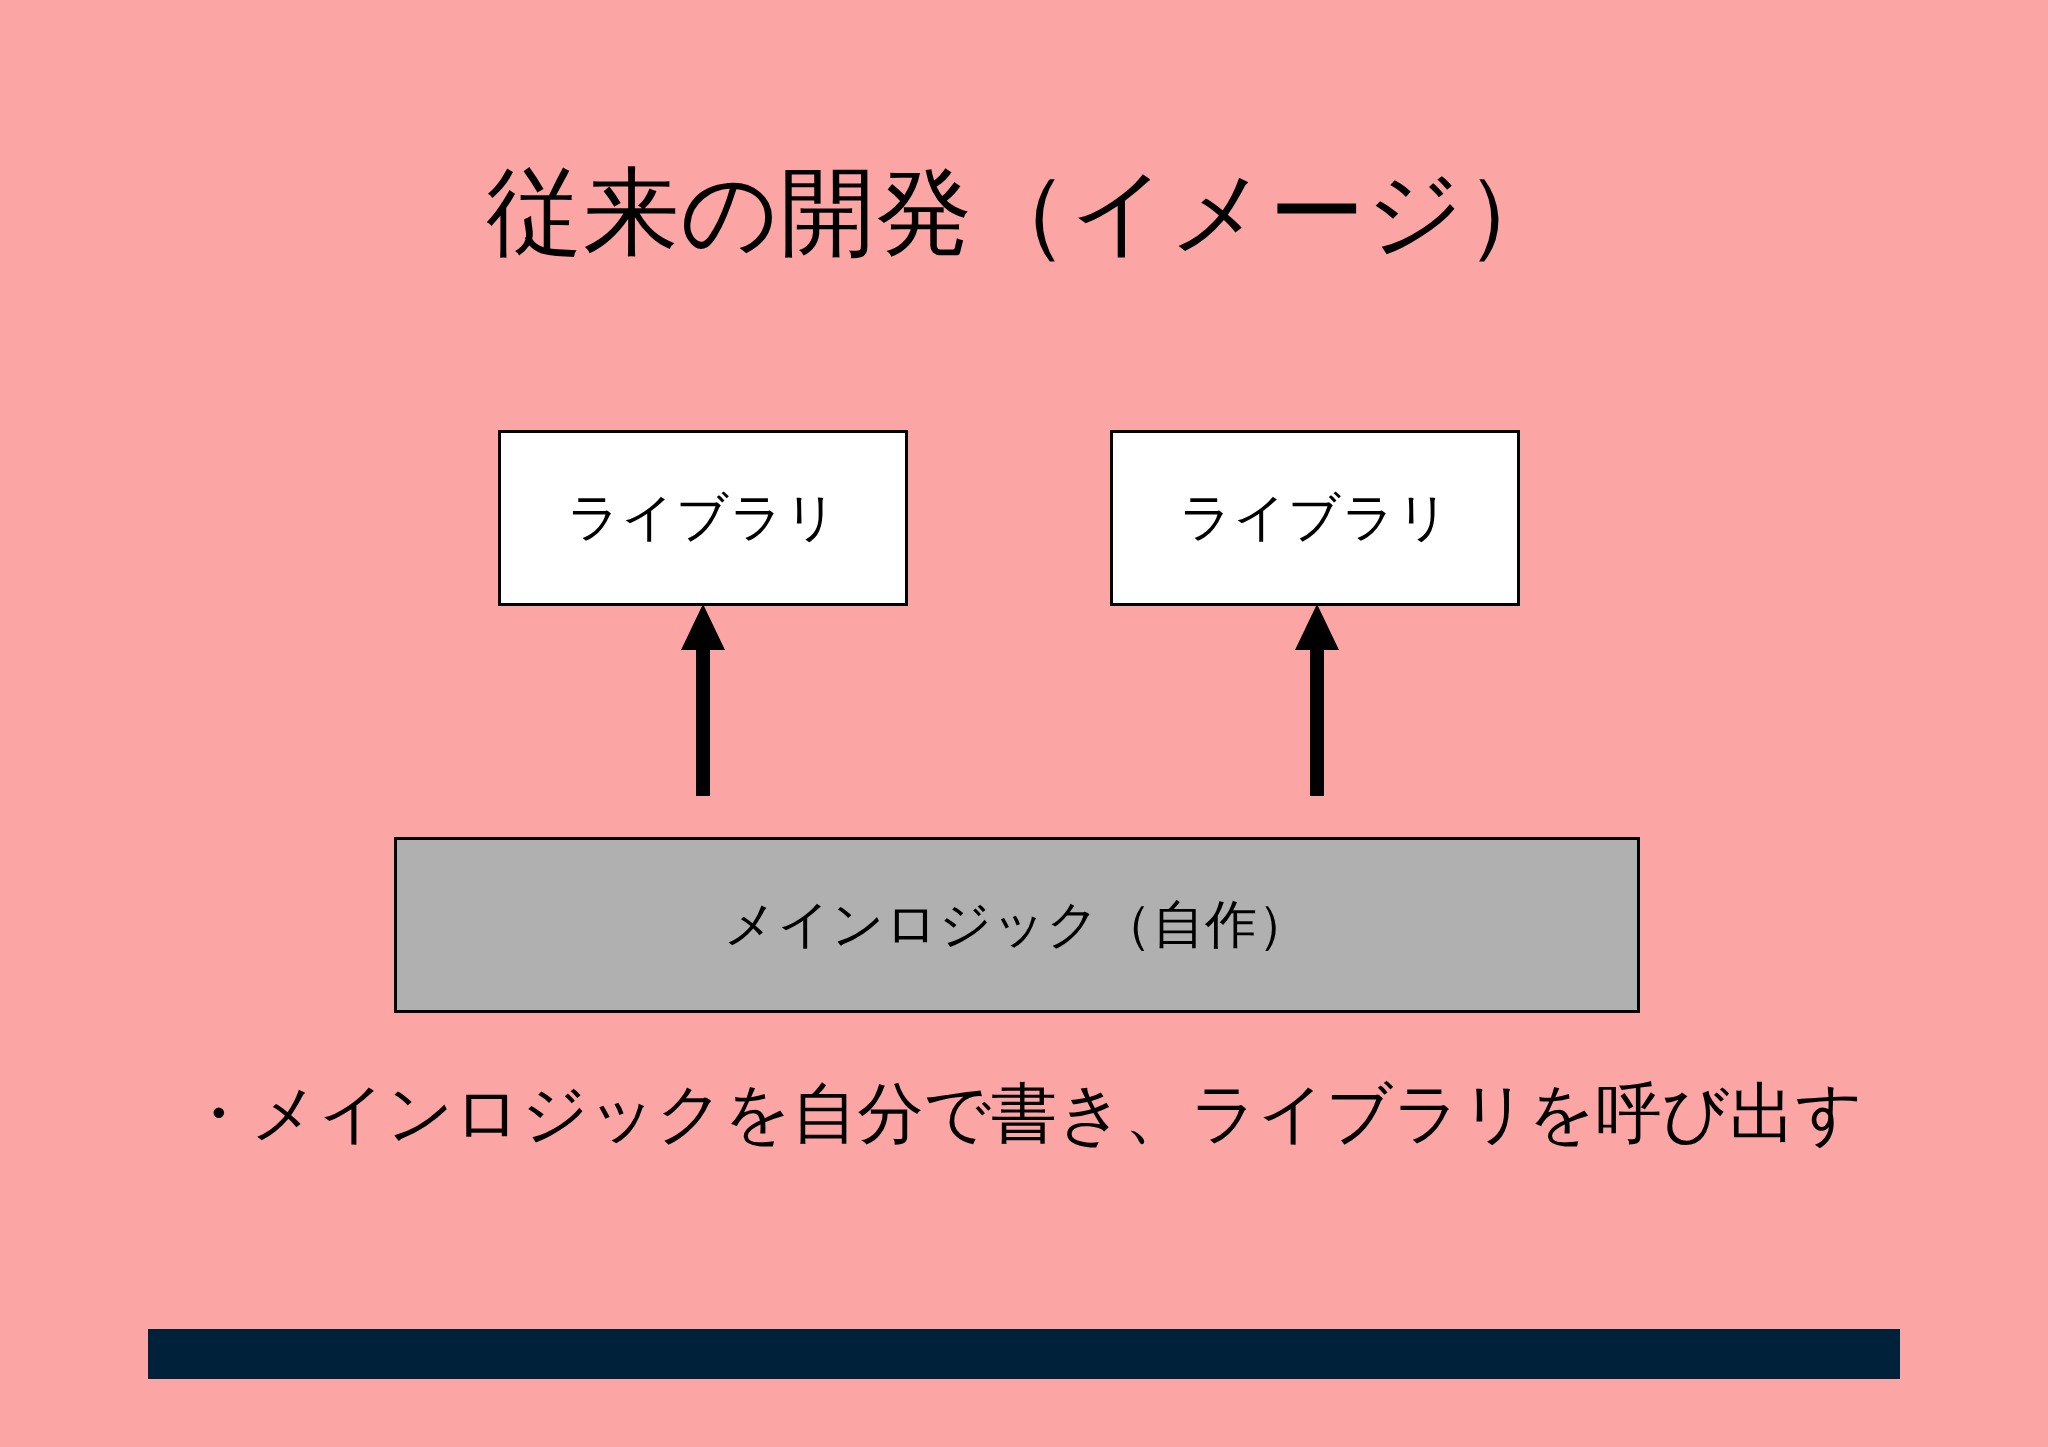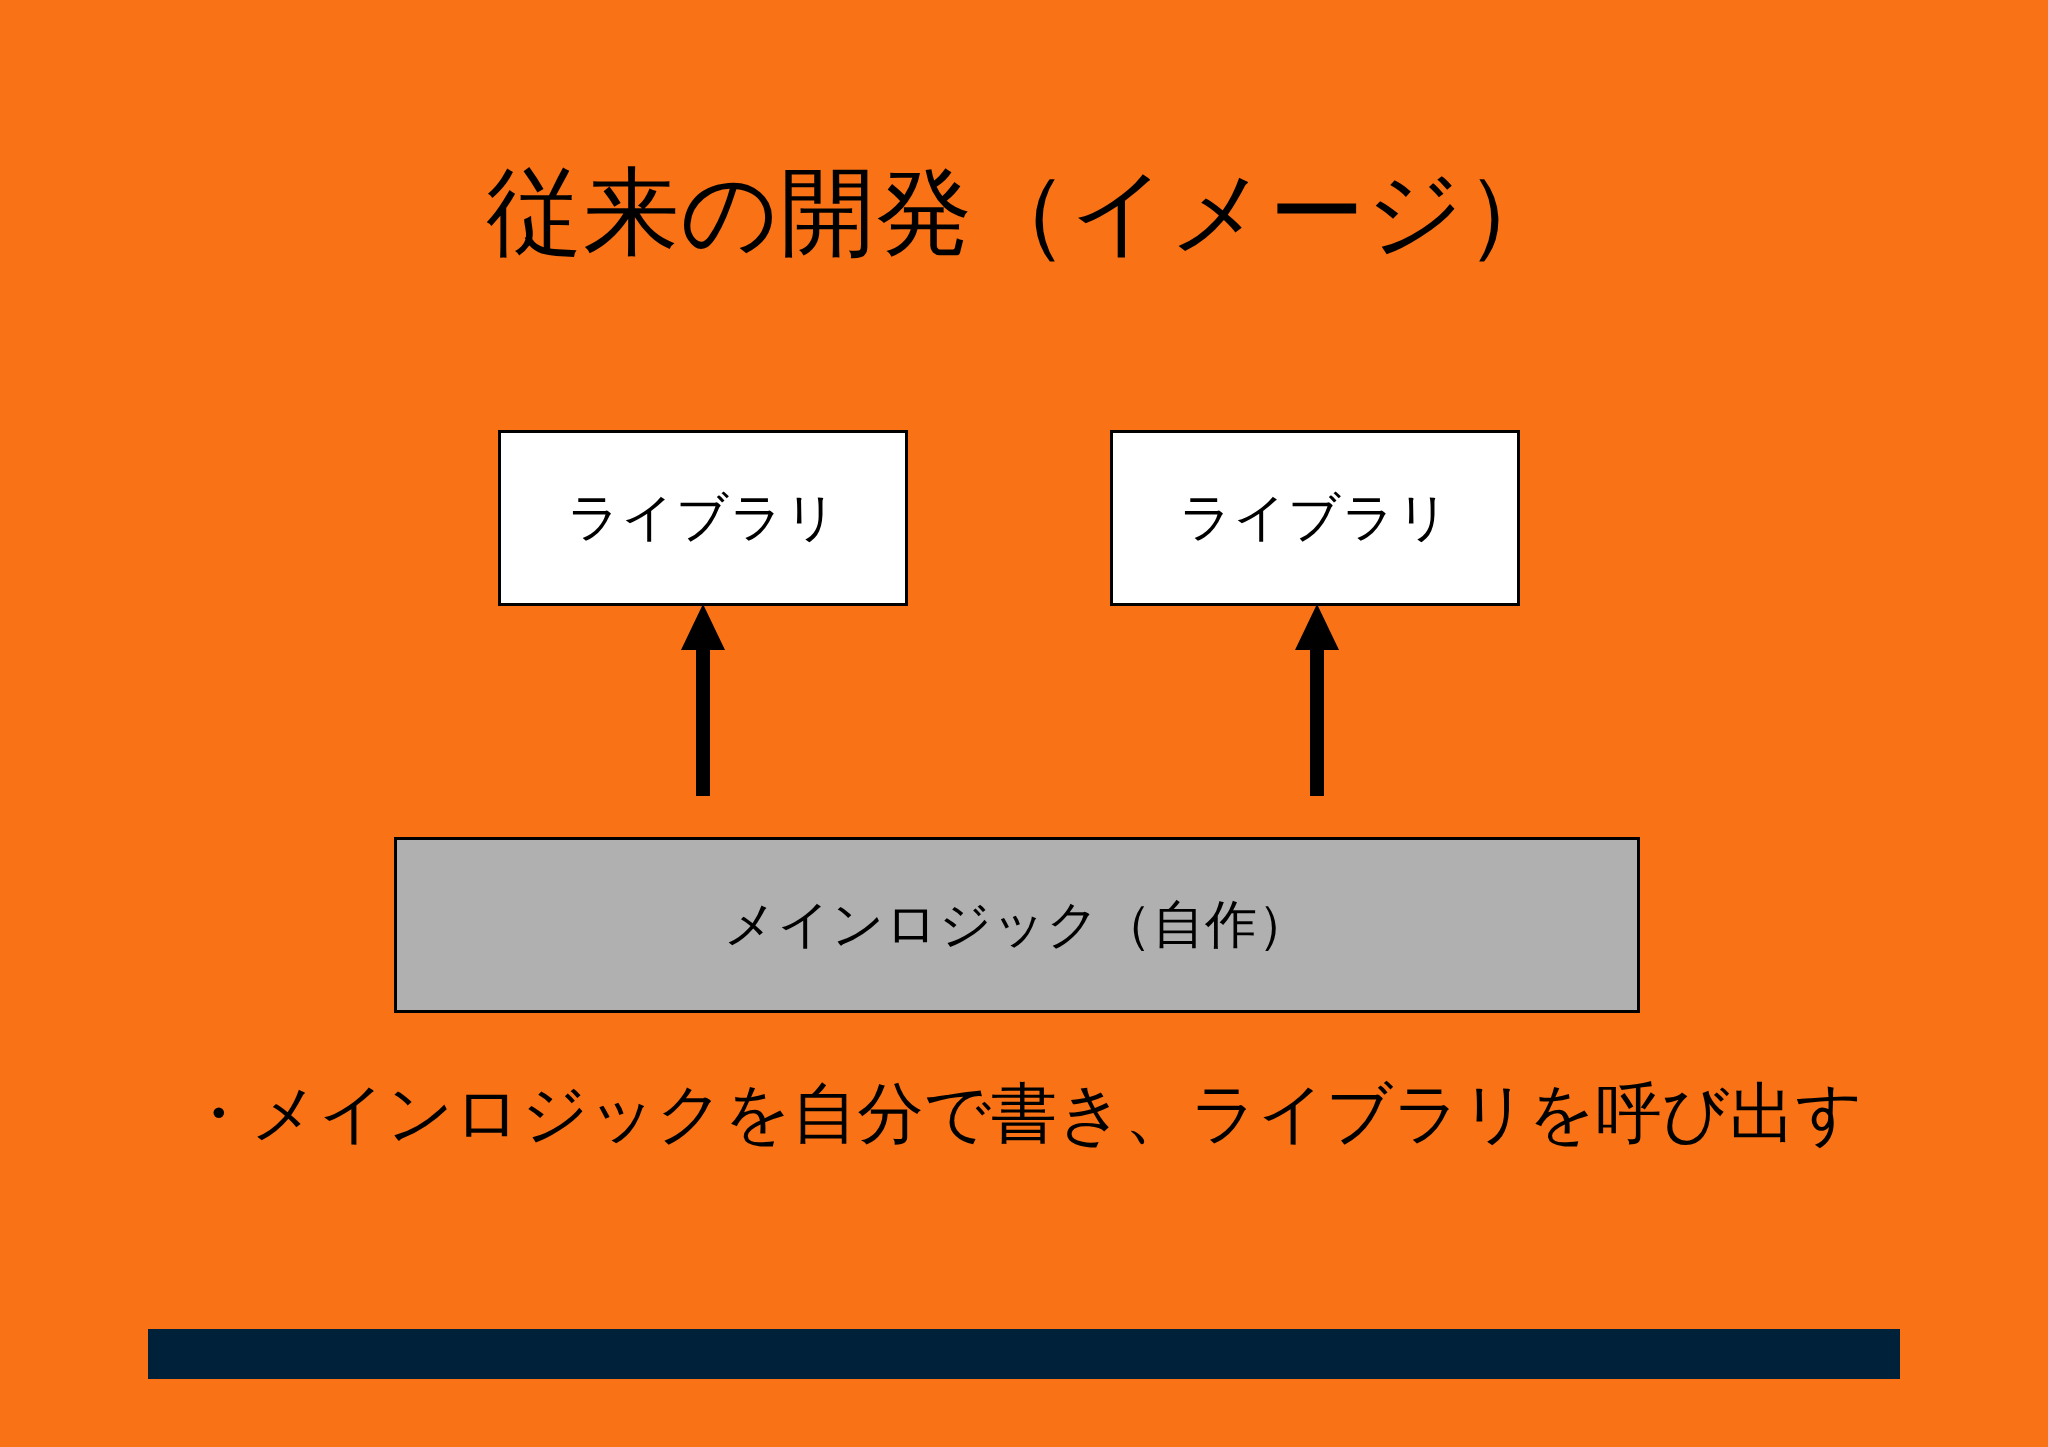--- a/index.html
+++ b/index.html
@@ -9,21 +9,21 @@
     background: #ffffff;
   }
   body {
     font-family: "Liberation Sans", "DejaVu Sans", sans-serif;
   }
 
   #slide {
     position: relative;
     width: 2048px;
     height: 1447px;
-    background: #f97316;
+    background: #fca5a5;
     overflow: hidden;
   }
 
   
   #slide-title {
     position: absolute;
     left: 0;
     top: 152px;
     width: 2048px;
     text-align: center;

